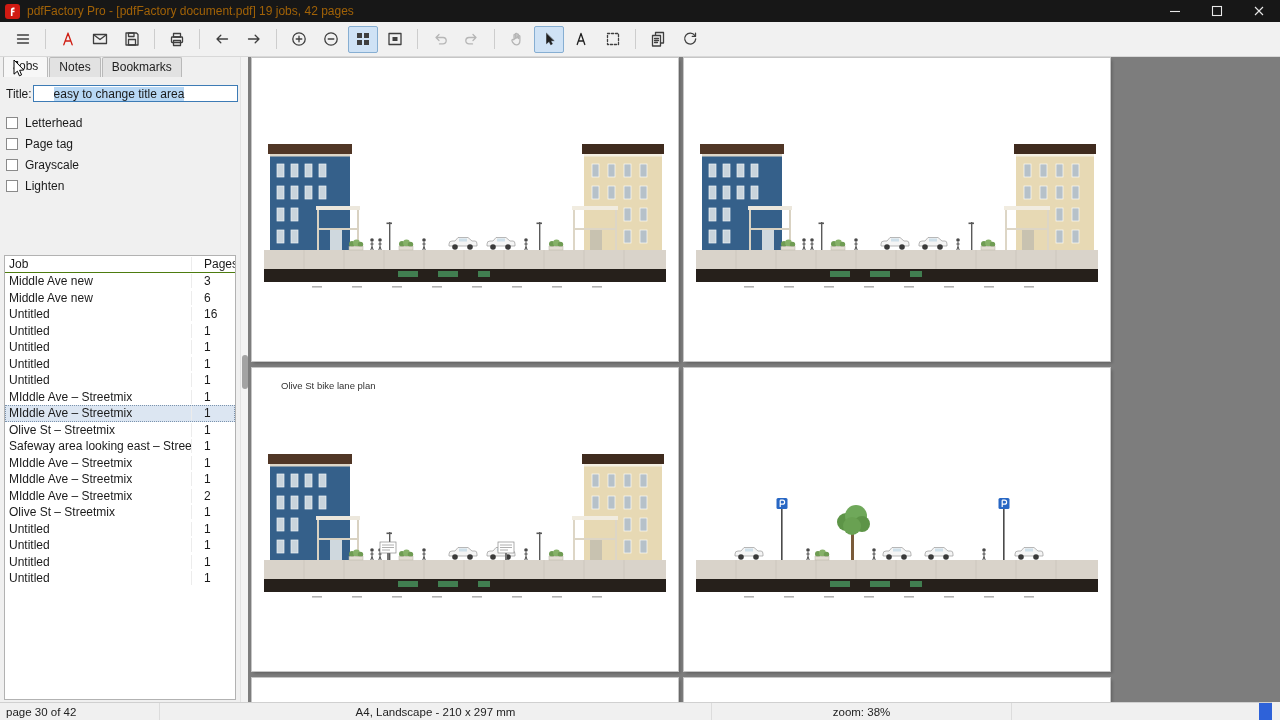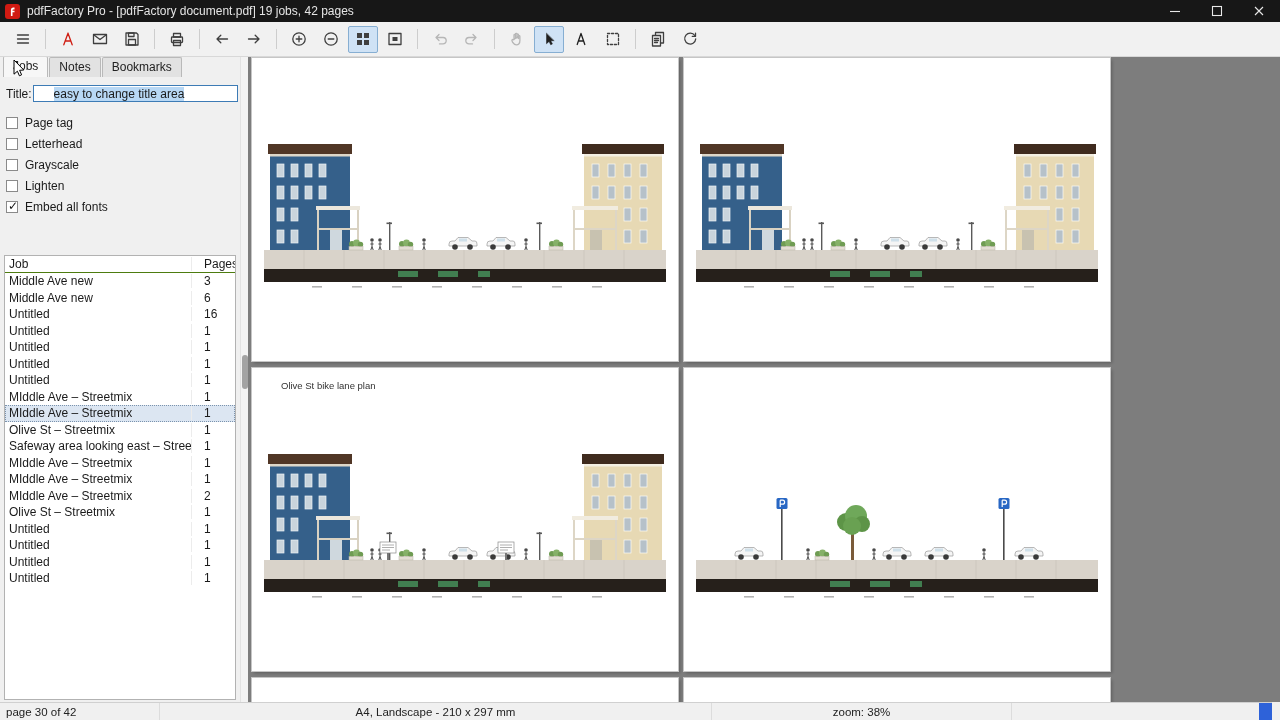--- a/index.html
+++ b/index.html
@@ -3,21 +3,21 @@
 <meta charset="utf-8">
 <style>
   *{margin:0;padding:0;box-sizing:border-box}
   html,body{width:1280px;height:720px;overflow:hidden}
   body{font-family:"Liberation Sans",sans-serif;font-size:12px;color:#1a1a1a;background:#7d7d7d}
   .window{position:relative;width:1280px;height:720px;background:#f0f0f0}
 
   
   .titlebar{position:absolute;top:0;left:0;right:0;height:22px;background:#171717;color:#fff;display:flex;align-items:center;z-index:20}
   .app-icon{width:15px;height:15px;margin:0 7px 0 5px;border-radius:3px;background:#d11a12;display:flex;align-items:center;justify-content:center;flex:0 0 auto}
-  .title-text{font-size:12px;color:#e5e5e5;white-space:nowrap}
+  .title-text{font-size:12px;color:#a16207;white-space:nowrap}
   .win-controls{margin-left:auto;display:flex;height:100%}
   .winbtn{width:42px;height:100%;display:flex;align-items:center;justify-content:center}
   .winbtn svg{stroke:#e8e8e8;stroke-width:1.1;fill:none}
 
   
   .toolbar{position:absolute;top:22px;left:0;right:0;height:35px;background:#f1f1f1;border-bottom:1px solid #d8d8d8;display:flex;align-items:center;padding:0 8px;gap:2px;z-index:10}
   .tbtn{width:30px;height:27px;display:flex;align-items:center;justify-content:center;border:1px solid transparent;border-radius:2px;flex:0 0 auto}
   .tbtn.active{background:#cfe2f5;border-color:#86aed2}
   .tbtn svg{stroke:#3f3f3f;stroke-width:1.3;fill:none;stroke-linecap:round;stroke-linejoin:round;display:block}
   .tbtn.disabled svg{stroke:#b6b6b6}
@@ -375,37 +375,33 @@
     </div>
     <div class="title-row">
       <span class="field-label">Title:</span>
       <div class="textfield">
         <span class="sel-text">easy to change title area</span>
       </div>
     </div>
     <div class="options">
         <div class="opt">
     <span class="cbox"></span>
-    <span class="opt-label">Page tag</span>
+    <span class="opt-label">Letterhead</span>
   </div>
         <div class="opt">
     <span class="cbox"></span>
-    <span class="opt-label">Letterhead</span>
+    <span class="opt-label">Page tag</span>
   </div>
         <div class="opt">
     <span class="cbox"></span>
     <span class="opt-label">Grayscale</span>
   </div>
         <div class="opt">
     <span class="cbox"></span>
     <span class="opt-label">Lighten</span>
-  </div>
-        <div class="opt">
-    <span class="cbox checked"></span>
-    <span class="opt-label">Embed all fonts</span>
   </div>
       </div>
     <div class="job-list">
       <div class="job-header">
         <span class="cell-job">Job</span>
         <span class="cell-pages">Pages</span>
       </div>
       <div class="job-body">
           <div class="job-row">
     <span class="cell-job">Middle Ave new</span>

